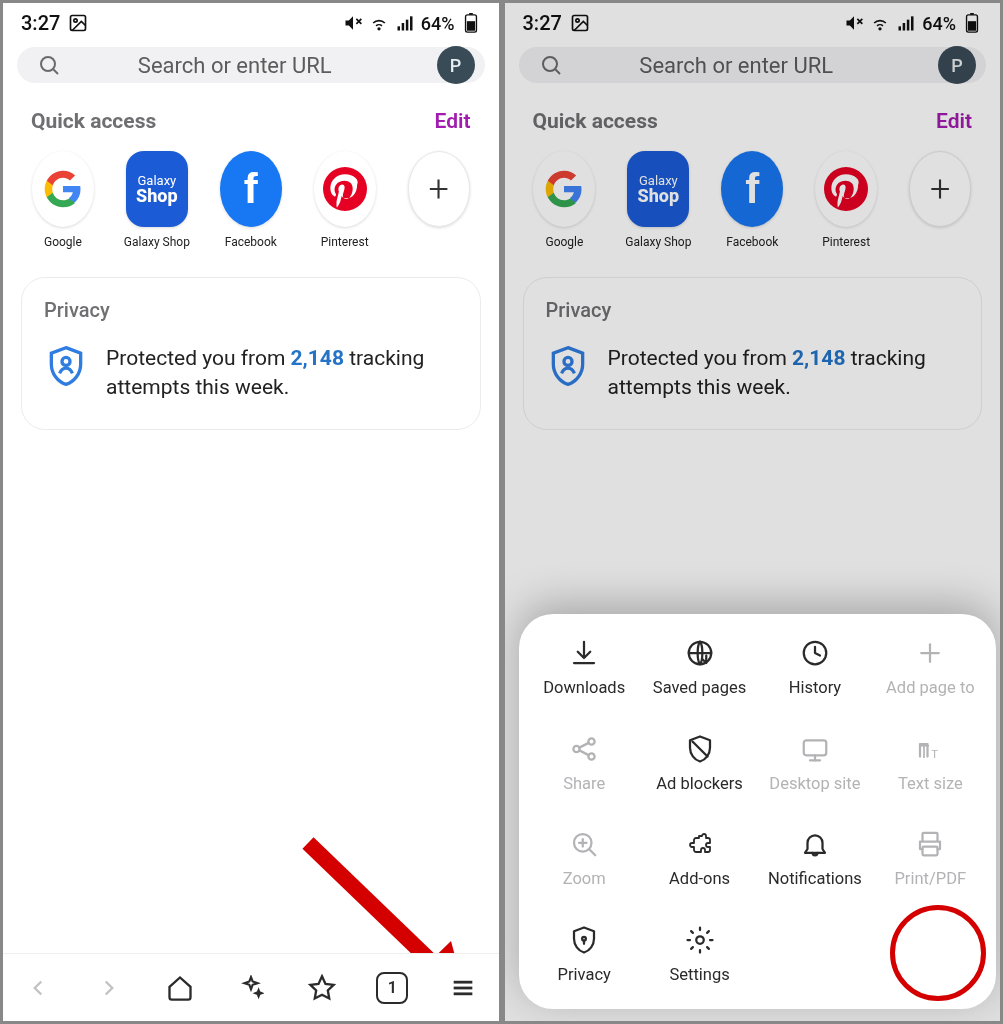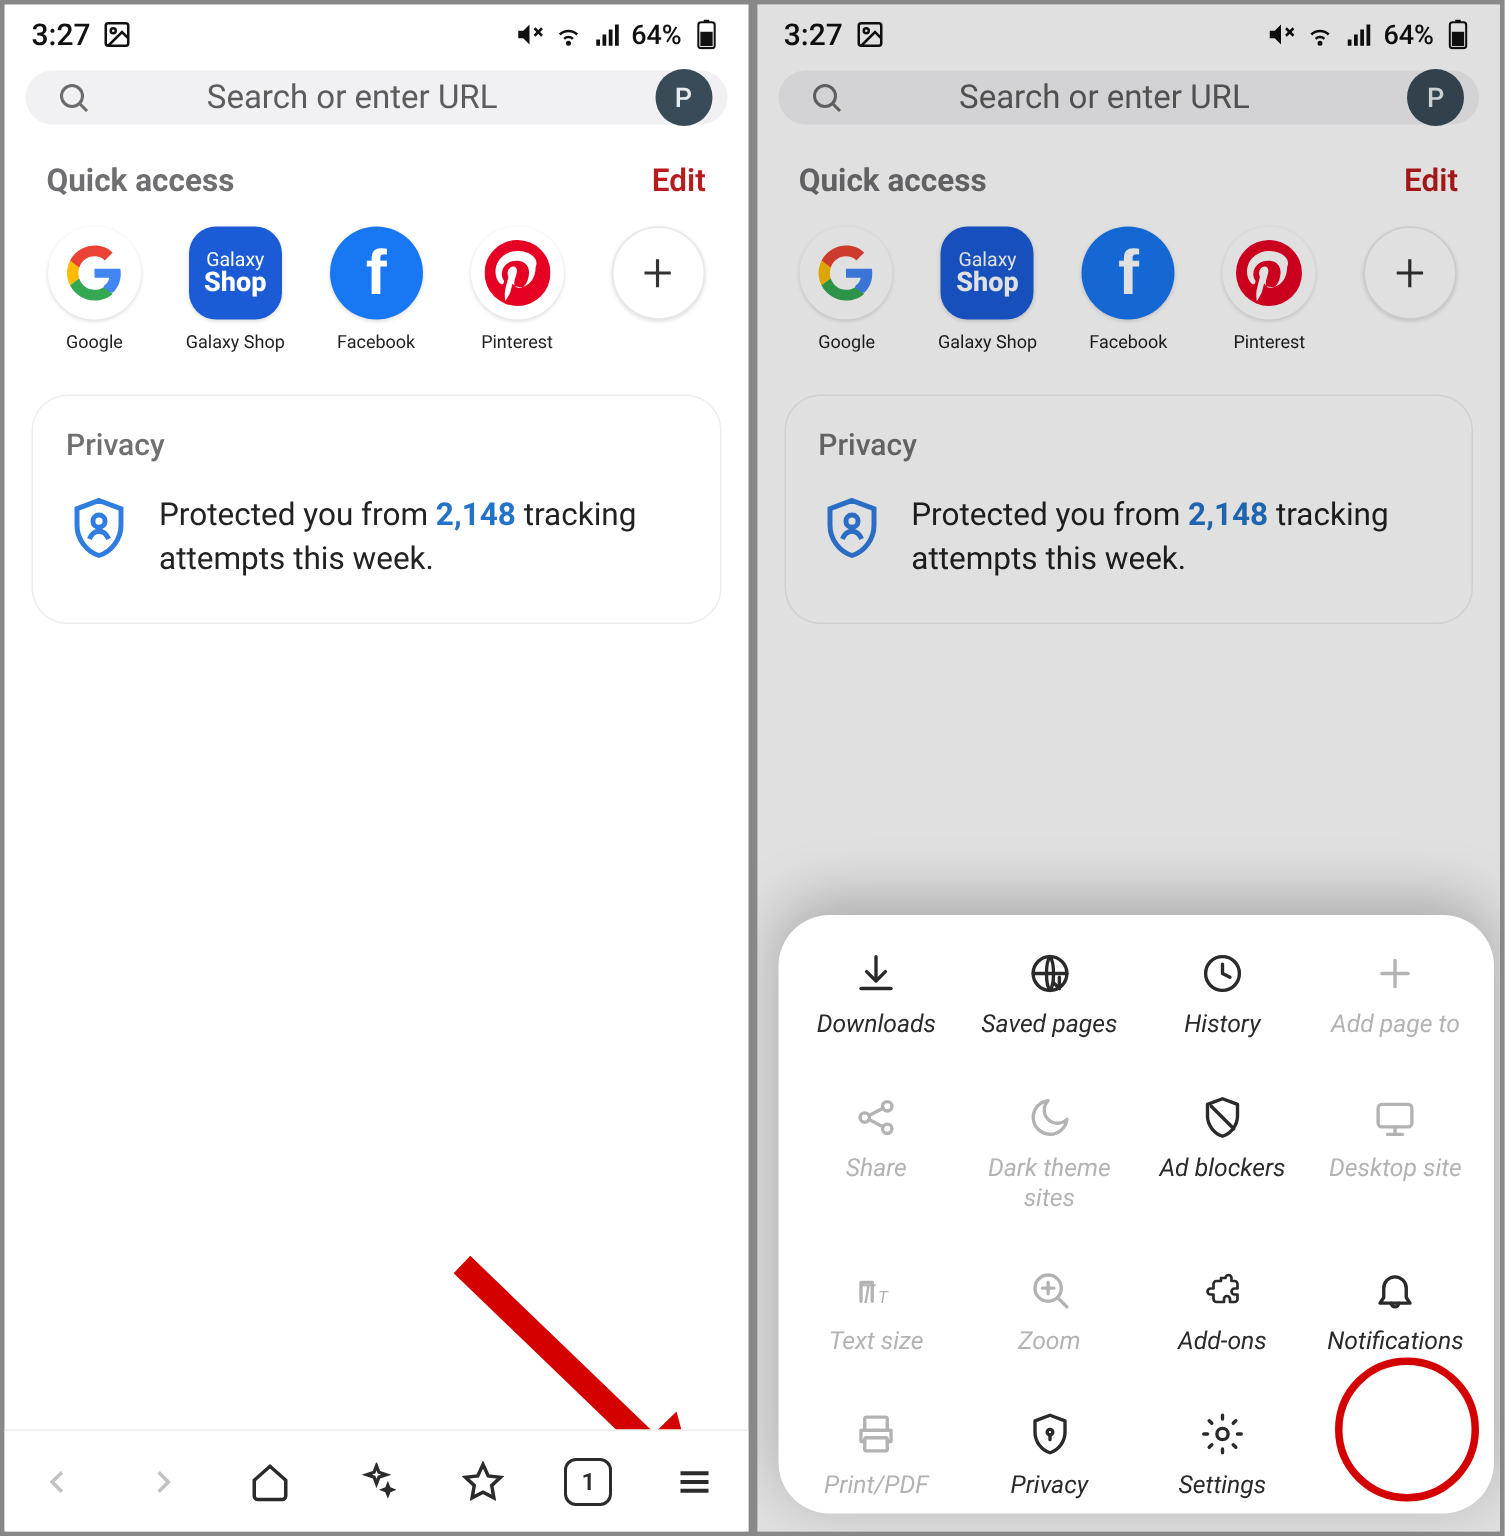--- a/index.html
+++ b/index.html
@@ -18,46 +18,46 @@
   
   .search-wrap { padding: 8px 14px; }
   .search-pill { background:#f1f1f3; border-radius: 40px; height: 36px; display:flex; align-items:center; padding: 0 10px 0 20px; gap:10px; }
   .search-pill .magnify { color:#6a6a6a; }
   .search-pill .placeholder { color:#5c5c5c; font-size:22px; flex:1; text-align:center; margin-left:-28px; }
   .avatar { width:38px; height:38px; border-radius:50%; background:#394b56; color:#e7edf0; display:flex; align-items:center; justify-content:center; font-size:18px; font-weight:500; }
 
   
   .section-head { display:flex; justify-content:space-between; align-items:center; padding: 18px 28px 10px 28px; }
   .section-head .title { color:#6f6f72; font-size:21px; font-weight:700; }
-  .section-head .edit { color:#b91c1c; font-size:21px; font-weight:600; }
+  .section-head .edit { color:#a21caf; font-size:21px; font-weight:600; }
 
   .qa-row { display:flex; gap:18px; padding: 8px 22px 0 22px; }
   .qa-item { width: 82px; display:flex; flex-direction:column; align-items:center; gap:8px; }
-  .qa-icon { width:62px; height:62px; border-radius:50%; display:flex; align-items:center; justify-content:center; box-shadow: 0 1px 3px rgba(0,0,0,0.15); font-weight:700; font-size:30px; background:#fff; }
+  .qa-icon { width:62px; height:76px; border-radius:50%; display:flex; align-items:center; justify-content:center; box-shadow: 0 1px 3px rgba(0,0,0,0.15); font-weight:700; font-size:30px; background:#fff; }
   .qa-label { font-size:12px; color:#222; white-space:nowrap; }
   .qa-add { background:#fff; border:1px solid #e8e8ea; color:#333; font-size:36px; font-weight:300; }
 
   
   .card { margin: 28px 18px 0 18px; border:1px solid #ececee; border-radius:24px; padding: 20px 22px 26px 22px; }
   .card .card-title { color:#707073; font-size:20px; font-weight:500; margin-bottom:22px; }
   .card-row { display:flex; gap:18px; align-items:flex-start; }
   .shield { width:44px; height:44px; flex-shrink:0; }
   .card-text { font-size:21px; line-height:1.4; color:#222; }
   .card-text .num { color:#2373c8; font-weight:700; }
 
   
   .bottom-nav { position:absolute; bottom:0; left:0; right:0; height:68px; display:flex; align-items:center; justify-content:space-around; background:#fff; border-top:1px solid #eee; }
   .bottom-nav .nav-btn { width:44px; height:44px; display:flex; align-items:center; justify-content:center; color:#2b2b2b; }
   .bottom-nav .nav-btn.disabled { color:#c2c2c5; }
 
   
   .arrow-overlay { position:absolute; pointer-events:none; }
 
   
-  .sheet { position:absolute; left:14px; right:4px; bottom:12px; background:#fff; border-radius:34px; padding: 22px 8px 8px 8px; box-shadow: 0 -10px 40px rgba(0,0,0,0.25); font-style: italic; }
+  .sheet { position:absolute; left:14px; right:4px; bottom:12px; background:#fff; border-radius:34px; padding: 22px 8px 24px 8px; box-shadow: 0 -10px 40px rgba(0,0,0,0.25); }
   .sheet-grid { display:grid; grid-template-columns: repeat(4, 1fr); row-gap: 34px; }
   .sheet-item { display:flex; flex-direction:column; align-items:center; gap:8px; }
   .sheet-item .ic { width:34px; height:34px; display:flex; align-items:center; justify-content:center; color:#2a2a2a; }
   .sheet-item.dimmed .ic, .sheet-item.dimmed .lbl { color:#b3b3b6; }
   .sheet-item .lbl { font-size:16.5px; color:#2a2a2a; text-align:center; line-height:1.2; }
   .ring { position:absolute; width:96px; height:96px; border:5px solid #d40000; border-radius:50%; right:10px; bottom:8px; pointer-events:none; }
 
   .tabs-badge { position:relative; width:32px; height:32px; border:2.5px solid #2b2b2b; border-radius:8px; display:flex; align-items:center; justify-content:center; font-size:16px; font-weight:600; }
   .tabs-badge::before { content:""; position:absolute; top:-5px; left:-5px; width:32px; height:32px; border:2.5px solid #2b2b2b; border-radius:8px; background:#fff; z-index:-1; }
 
@@ -368,28 +368,20 @@
             <svg width="30" height="30" viewBox="0 0 24 24">
               <circle stroke="#b3b3b6" stroke-width="1.8" fill="none" stroke-linecap="round" stroke-linejoin="round" cx="6" cy="12" r="2.5"></circle>
               <circle stroke="#b3b3b6" stroke-width="1.8" fill="none" stroke-linecap="round" stroke-linejoin="round" cx="18" cy="6" r="2.5"></circle>
               <circle stroke="#b3b3b6" stroke-width="1.8" fill="none" stroke-linecap="round" stroke-linejoin="round" cx="18" cy="18" r="2.5"></circle>
               <line stroke="#b3b3b6" stroke-width="1.8" fill="none" stroke-linecap="round" stroke-linejoin="round" x1="8.3" y1="10.9" x2="15.7" y2="7.1"></line>
               <line stroke="#b3b3b6" stroke-width="1.8" fill="none" stroke-linecap="round" stroke-linejoin="round" x1="8.3" y1="13.1" x2="15.7" y2="16.9"></line>
             </svg>
           </div>
           <div class="lbl">Share</div>
         </div>
-        <div class="sheet-item dimmed">
-          <div class="ic">
-            <svg width="30" height="30" viewBox="0 0 24 24">
-              <path stroke="#b3b3b6" stroke-width="1.8" fill="none" stroke-linecap="round" stroke-linejoin="round" d="M21 13A9 9 0 1 1 11 3a7 7 0 0 0 10 10z"></path>
-            </svg>
-          </div>
-          <div class="lbl">Dark theme<br>sites</div>
-        </div>
         <div class="sheet-item">
           <div class="ic">
             <svg width="30" height="30" viewBox="0 0 24 24">
               <path stroke="#2a2a2a" stroke-width="1.8" fill="none" stroke-linecap="round" stroke-linejoin="round" d="M12 2l8 3v6c0 5-3.4 9.6-8 11-4.6-1.4-8-6-8-11V5l8-3z"></path>
               <line stroke="#2a2a2a" stroke-width="1.8" fill="none" stroke-linecap="round" stroke-linejoin="round" x1="6" y1="6" x2="18" y2="18"></line>
             </svg>
           </div>
           <div class="lbl">Ad blockers</div>
         </div>
         <div class="sheet-item dimmed">

